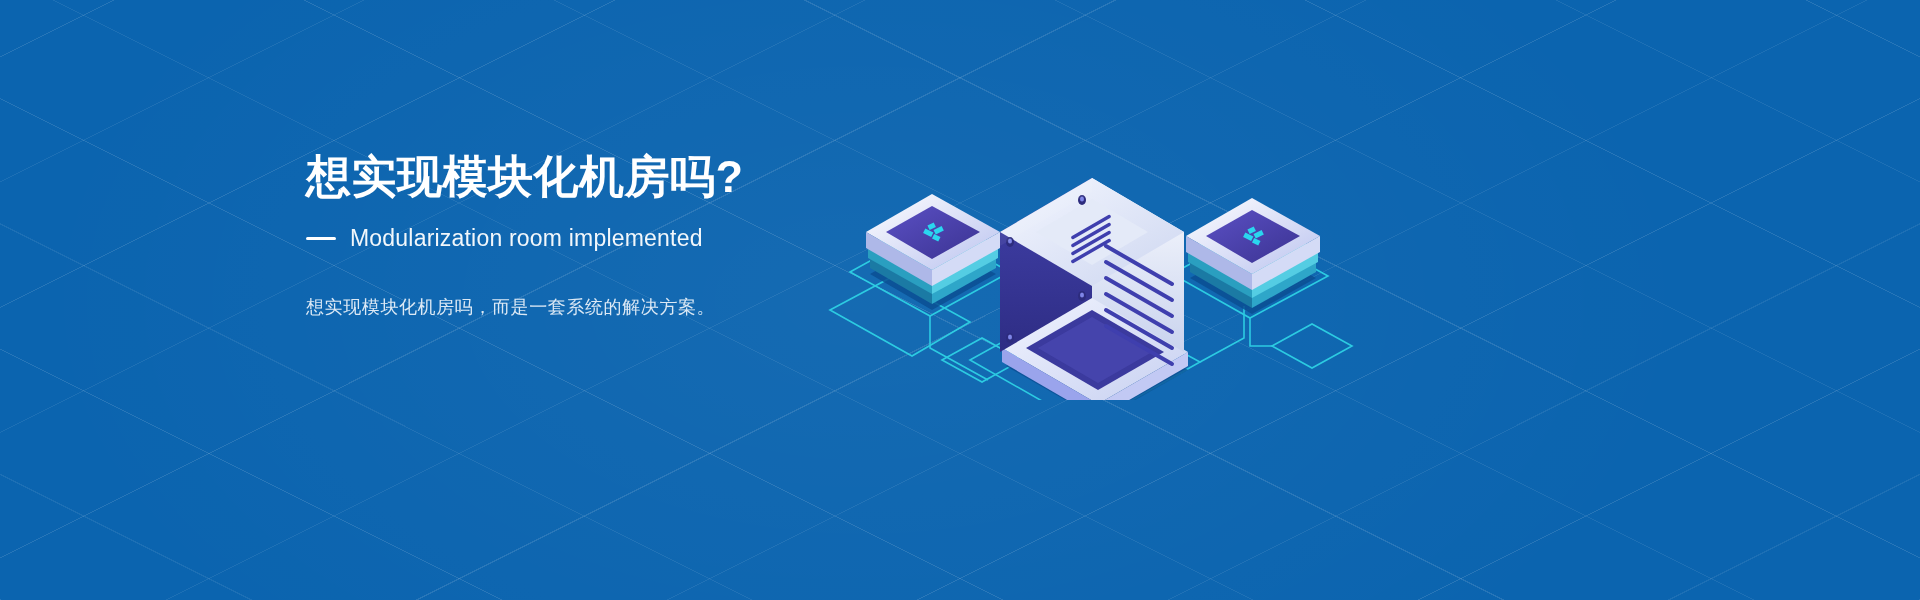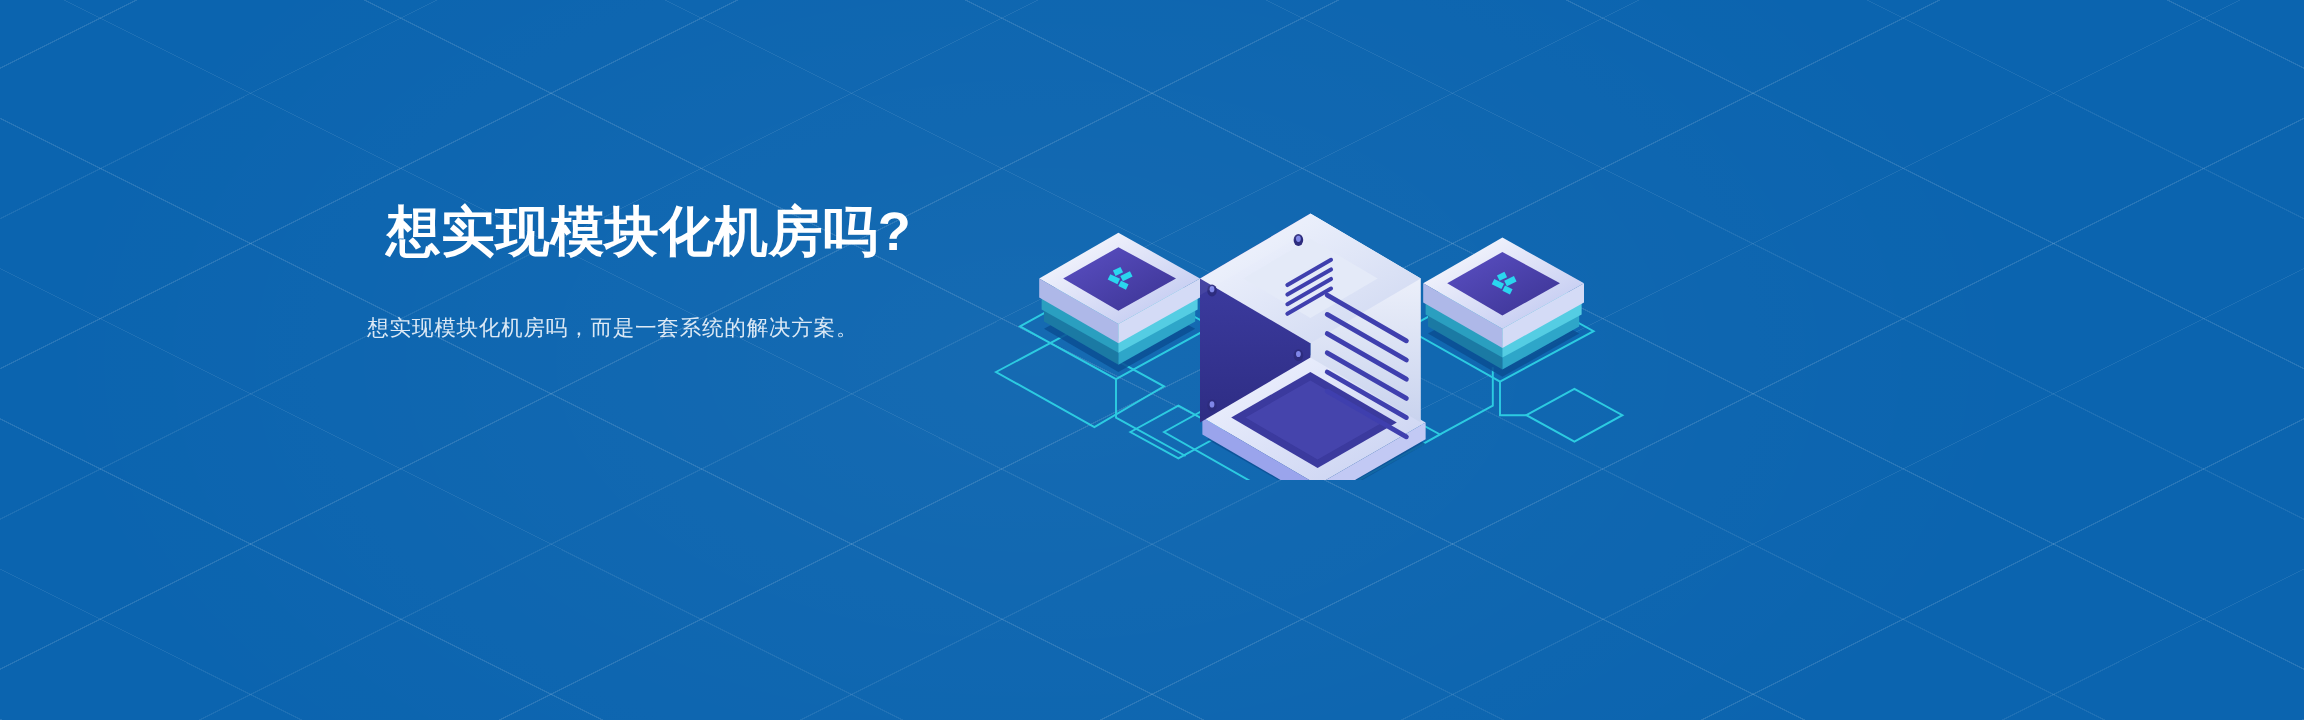--- a/index.html
+++ b/index.html
@@ -31,21 +31,21 @@
     position:absolute;inset:0;
     background:radial-gradient(ellipse 1200px 700px at 45% 50%, rgba(255,255,255,.045), rgba(0,0,0,0) 70%);
     pointer-events:none;
   }
 
   
   .copy{
     position:absolute;left:306px;top:150px;width:620px;
   }
   .headline{
-    margin:16px;color:#ffffff;
+    margin:0;color:#ffffff;
     font-size:45px;line-height:1.18;font-weight:700;
     letter-spacing:.5px;white-space:nowrap;
   }
   .sub-row{
     display:flex;align-items:center;gap:14px;margin-top:22px;
   }
   .sub-dash{
     display:block;width:30px;height:3px;background:#ffffff;border-radius:2px;flex:0 0 auto;
   }
   .sub-en{
@@ -69,20 +69,24 @@
 <div class="banner">
 
   <div class="grid-layer"></div>
   <div class="grid-layer2"></div>
   <div class="vignette"></div>
 
   <div class="copy">
 
     <h1 class="headline">想实现模块化机房吗?</h1>
 
+    <div class="sub-row">
+      <span class="sub-dash"></span>
+      <span class="sub-en">Modularization room implemented</span>
+    </div>
 
     <p class="body-cn">想实现模块化机房吗，而是一套系统的解决方案。</p>
   </div>
 
   <div class="art">
     <svg viewBox="0 0 560 340" xmlns="http://www.w3.org/2000/svg">
       <defs>
         <linearGradient id="gSide" x1="0" y1="0" x2="0" y2="1">
           <stop offset="0" stop-color="#fbfcff"></stop>
           <stop offset="1" stop-color="#c9d3ee"></stop>

